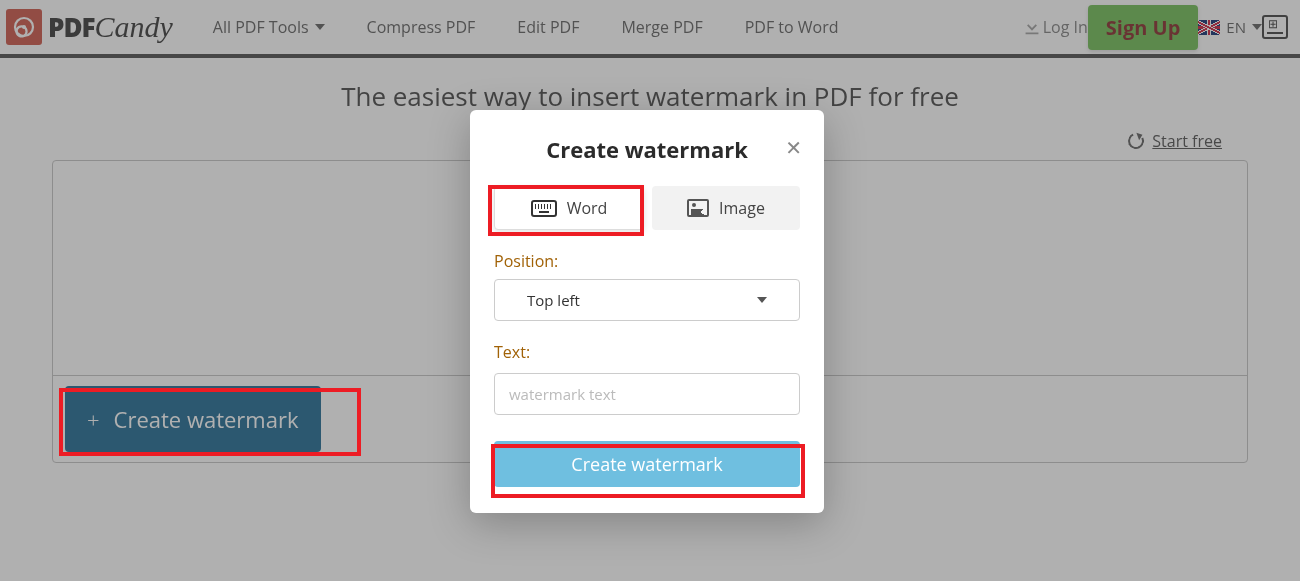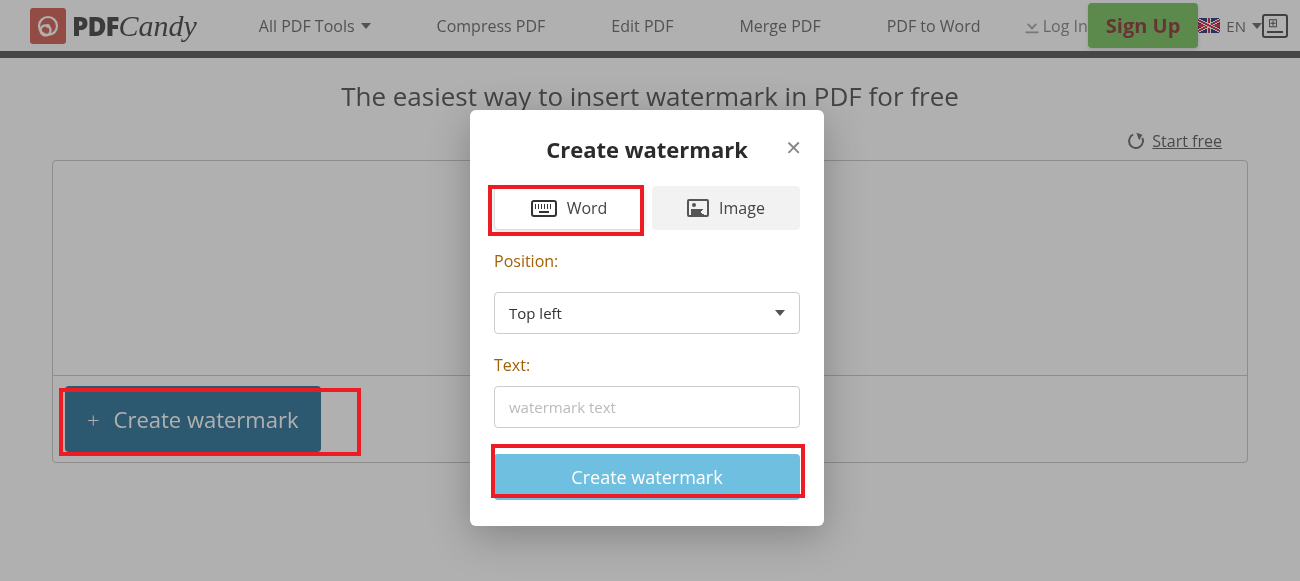--- a/index.html
+++ b/index.html
@@ -1,23 +1,23 @@
 <!DOCTYPE html>
 <html><head>
 <meta charset="utf-8">
 <style>
 *{box-sizing:border-box;margin:0;padding:0;font-family:'Open Sans','Segoe UI',Arial,sans-serif}
 body{width:1300px;height:581px;overflow:hidden;background:#fff;position:relative}
-.header{height:58px;border-bottom:7px solid #404040;display:flex;align-items:center;padding:0 12px 0 30px}
+.header{height:58px;border-bottom:4px solid #404040;display:flex;align-items:center;padding:0 12px 0 6px}
 .logo{display:flex;align-items:center;gap:2px}
 .logo-mark{width:36px;height:36px;background:#c94a3b;border-radius:3px;display:flex;align-items:center;justify-content:center}
 .logo-mark svg{width:24px;height:24px}
 .logo-pdf{font-weight:800;font-size:26px;color:#2b2b2b;margin-left:4px;letter-spacing:-1px}
 .logo-candy{font-family:'Brush Script MT',cursive;font-size:30px;color:#2b2b2b;font-style:italic;margin-left:-2px}
-.nav{display:flex;align-items:flex-start;gap:66px;margin-left:62px}
+.nav{display:flex;align-items:flex-start;gap:42px;margin-left:40px}
 .nav-item{color:#555;font-size:16px;cursor:pointer;display:flex;align-items:center;gap:6px}
 .caret{border-left:5px solid transparent;border-right:5px solid transparent;border-top:6px solid #555}
 .header-right{margin-left:auto;display:flex;align-items:center;}
 .dl-icon{width:22px;height:22px;color:#999}
 .login{color:#777;font-size:16px;cursor:pointer}
 .signup{background:#66b94a;color:#7f1d1d;padding:9px 18px;border-radius:4px;font-size:20px;font-weight:700;cursor:pointer;box-shadow:0 2px 4px rgba(0,0,0,0.15)}
 .lang{display:flex;align-items:center;gap:6px;cursor:pointer;color:#555;font-size:15px}
 .flag{width:22px;height:15px;background:linear-gradient(to bottom,#012169 0%,#012169 100%);position:relative;overflow:hidden}
 .flag::before{content:'';position:absolute;inset:0;background:linear-gradient(27deg,transparent 42%,#fff 42%,#fff 46%,#c8102e 46%,#c8102e 54%,#fff 54%,#fff 58%,transparent 58%),linear-gradient(-27deg,transparent 42%,#fff 42%,#fff 46%,#c8102e 46%,#c8102e 54%,#fff 54%,#fff 58%,transparent 58%),linear-gradient(to bottom,transparent 38%,#fff 38%,#fff 42%,#c8102e 42%,#c8102e 58%,#fff 58%,#fff 62%,transparent 62%),linear-gradient(to right,transparent 42%,#fff 42%,#fff 45%,#c8102e 45%,#c8102e 55%,#fff 55%,#fff 58%,transparent 58%)}
 .desktop-icon{width:26px;height:24px;border:2px solid #333;border-radius:3px;position:relative;cursor:pointer}
@@ -35,21 +35,21 @@
 .plus{font-size:22px;font-weight:300}
 .overlay{position:absolute;inset:0;background:rgba(80,80,80,0.45);z-index:10}
 .modal{position:absolute;z-index:20;left:470px;top:110px;width:354px;background:#fff;border-radius:6px;box-shadow:0 10px 40px rgba(0,0,0,0.25);padding:24px 24px 26px}
 .modal-title{text-align:center;font-size:22px;font-weight:700;color:#2b2b2b}
 .close{position:absolute;top:24px;right:22px;cursor:pointer;color:#888;font-size:20px}
 .tabs{display:flex;gap:8px;margin-top:22px}
 .tab{flex:1;height:44px;display:flex;align-items:center;justify-content:center;gap:10px;border-radius:4px;cursor:pointer;font-size:16px;color:#444}
 .tab.active{background:#fff;border:1px solid #ddd;box-shadow:0 2px 6px rgba(0,0,0,0.12)}
 .tab.inactive{background:#f2f2f2}
 .field-label{font-size:16px;color:#a16207;margin-top:20px}
-.select{margin-top:20px;border:1px solid #ccc;border-radius:4px;height:42px;display:flex;align-items:center;justify-content:space-between;padding:0 14px;cursor:pointer;font-size:15px;color:#333}
+.select{margin-top:7px;border:1px solid #ccc;border-radius:4px;height:42px;display:flex;align-items:center;justify-content:space-between;padding:0 32px;cursor:pointer;font-size:15px;color:#333}
 .input{margin-top:10px;border:1px solid #ccc;border-radius:4px;height:42px;width:100%;padding:12px 14px;font-size:15px;color:#333}
 .input::placeholder{color:#bbb}
 .submit{margin-top:26px;width:100%;height:46px;background:#6fbfe0;color:#fff;border:none;border-radius:4px;font-size:18px;cursor:pointer}
 .hl{position:absolute;border:4px solid #ed1c24;z-index:30;pointer-events:none}
 .hl-a{left:59px;top:388px;width:302px;height:68px}
 .hl-b{left:488px;top:185px;width:156px;height:51px}
 .hl-c{left:491px;top:444px;width:314px;height:54px}
 .kbd-icon{width:26px;height:17px;border:2px solid #333;border-radius:3px;position:relative}
 .kbd-icon::before{content:'';position:absolute;top:2px;left:2px;right:2px;height:5px;background:repeating-linear-gradient(to right,#333 0,#333 1.4px,transparent 1.4px,transparent 3px)}
 .kbd-icon::after{content:'';position:absolute;bottom:2px;left:6px;right:6px;height:2px;background:#333}

